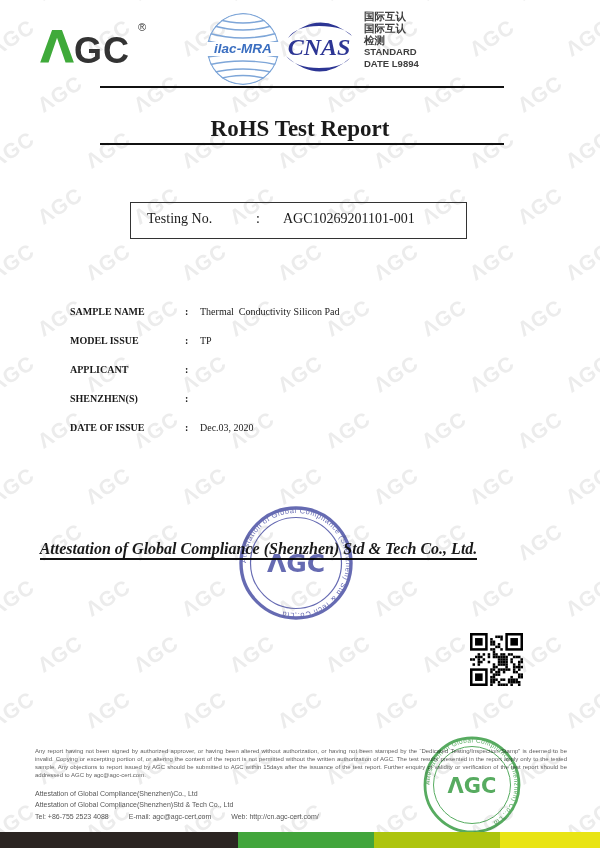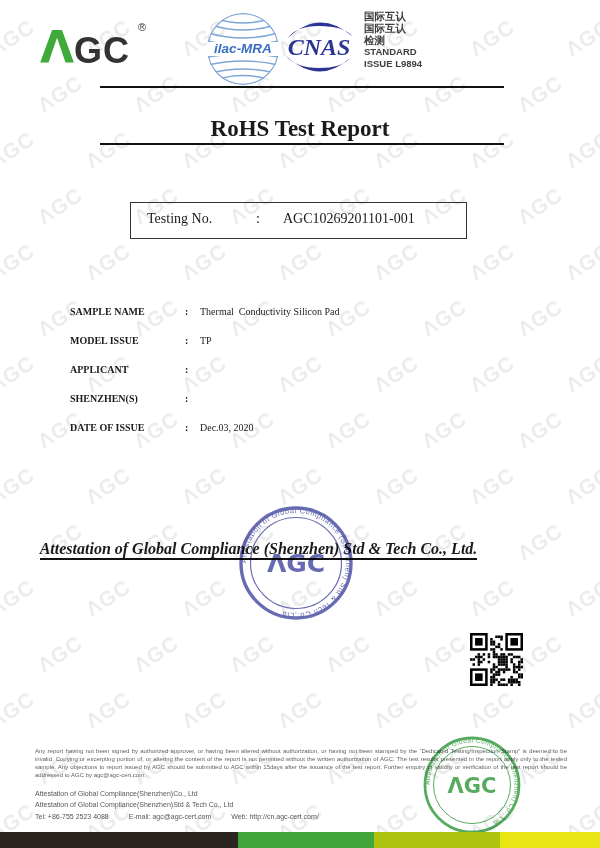--- a/index.html
+++ b/index.html
@@ -206,21 +206,21 @@
       <path d="M12,22 Q43,-8 76,20 Q68,10 43,10 Q20,10 12,22 Z" fill="#2c3594"></path>
       <path d="M10,40 Q43,70 74,42 Q66,52 43,52 Q20,52 10,40 Z" fill="#2c3594"></path>
       <text x="43" y="39" text-anchor="middle" font-family="Liberation Serif, serif" font-size="24" font-weight="bold" font-style="italic" fill="#2c3594">CNAS</text>
     </svg>
 
     <div class="accred">
       <div>国际互认</div>
       <div>国际互认</div>
       <div>检测</div>
       <div class="en">STANDARD</div>
-      <div class="en">ISSUE L9894</div>
+      <div class="en">DATE L9894</div>
     </div>
   </div>
 
   <div class="rule rule-top"></div>
 
   <h1 class="title">RoHS Test Report</h1>
 
   <div class="rule rule-title"></div>
 
   <div class="report-box">

